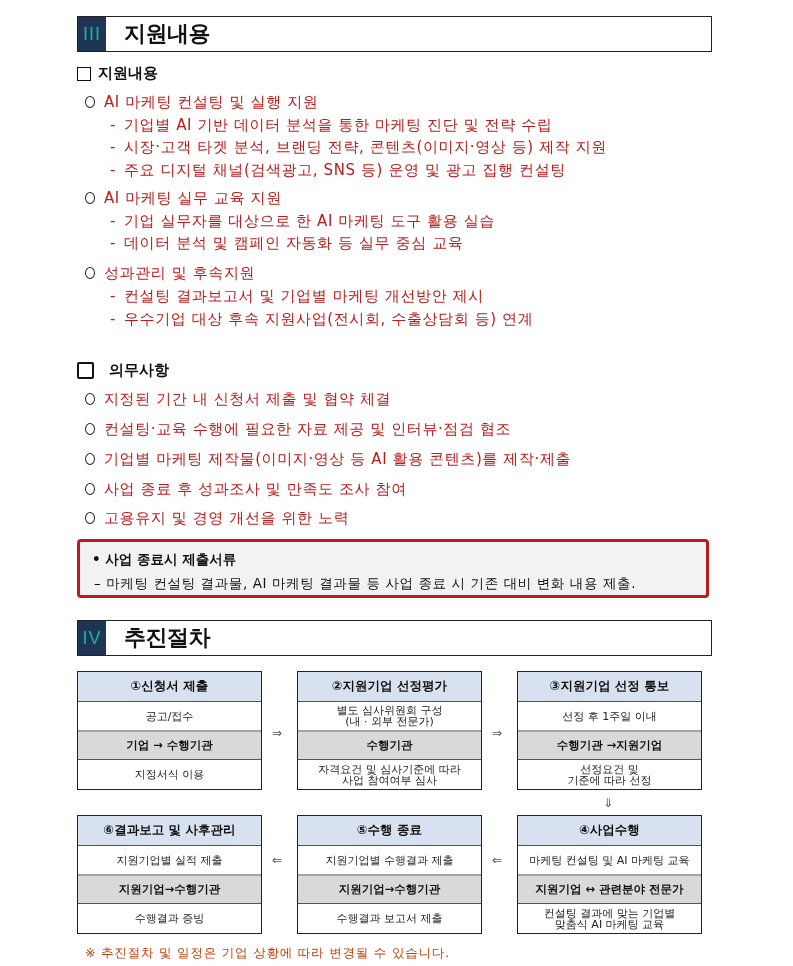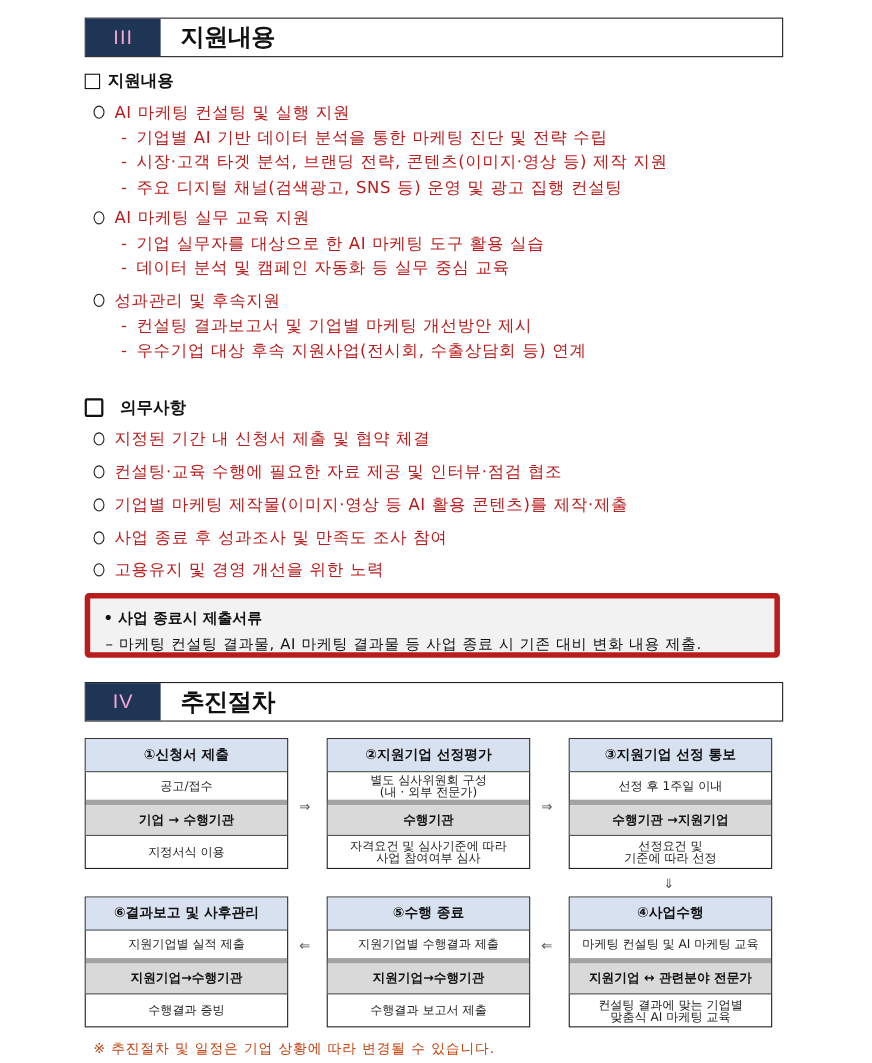--- a/index.html
+++ b/index.html
@@ -4,50 +4,50 @@
   <style>
     * { box-sizing: border-box; margin: 0; padding: 0; }
     html, body { width: 793px; height: 966px; background: #ffffff; overflow: hidden; }
     body { font-family: "DejaVu Sans", "Liberation Sans", sans-serif; color: #111; position: relative; }
 
     .section-header {
       position: absolute; left: 77px; width: 635px; height: 36px;
       border: 1.5px solid #222; display: flex; align-items: stretch; background: #fff;
     }
     .section-num {
-      width: 68px; background: #1f3556; color: #f9a8d4; display: flex; align-items: center; justify-content: center;
+      width: 28px; background: #1f3556; color: #14b8a6; display: flex; align-items: center; justify-content: center;
       font-family: "Liberation Sans", sans-serif; font-size: 18px; font-weight: normal; letter-spacing: 1px;
     }
     .section-title {
       padding-left: 18px; display: flex; align-items: center;
       font-size: 22px; font-weight: bold; color: #111; letter-spacing: -0.5px;
     }
 
     .sub-head {
       position: absolute; left: 77px; font-size: 15px; font-weight: bold; display: flex; align-items: center;
     }
     .sq-box { width: 14px; height: 14px; border: 1.6px solid #111; display: inline-block; margin-right: 7px; }
     .sq-box.big { width: 17px; height: 17px; margin-right: 15px; border-width: 2px; border-radius: 2px; }
 
     .line { position: absolute; font-size: 15px; white-space: nowrap; letter-spacing: 0.6px; color: #b91c1c; }
     .bullet-o { display: inline-block; width: 10px; height: 12px; border: 1.6px solid #222; border-radius: 50%; margin-right: 9px; vertical-align: -1px; }
     .dash { margin-right: 8px; }
 
     .note-box {
       position: absolute; left: 77px; top: 539px; width: 632px; height: 59px;
-      background: #f2f2f2; border: 5px solid #b91c1c; border-radius: 4px;
+      background: #f2f2f2; border: 3px solid #b91c1c; border-radius: 4px;
     }
     .note-title { position: absolute; left: 12px; top: 9px; font-size: 13.5px; font-weight: bold; white-space: nowrap; }
     .note-body { position: absolute; left: 14px; top: 33px; font-size: 13.5px; white-space: nowrap; letter-spacing: 0.6px; }
 
     .step {
       position: absolute; width: 185px; border: 1.5px solid #222; background: #fff;
     }
     .step .st-head { height: 30px; background: #d7e1ef; border-bottom: 1px solid #555; display: flex; align-items: center; justify-content: center; font-size: 12.5px; font-weight: bold; }
-    .step .st-row { height: 30px; border-bottom: 5px solid #a3a3a3; display: flex; align-items: center; justify-content: center; text-align: center; font-size: 11px; line-height: 11px; color: #222; }
+    .step .st-row { height: 30px; border-bottom: 2px solid #a3a3a3; display: flex; align-items: center; justify-content: center; text-align: center; font-size: 11px; line-height: 11px; color: #222; }
     .step .st-actor { height: 28px; background: #d9d9d9; border-bottom: 1px solid #555; display: flex; align-items: center; justify-content: center; font-size: 11.5px; font-weight: bold; }
     .step .st-row.last { border-bottom: none; height: 29px; }
 
     .arrow { position: absolute; font-size: 12px; color: #555; }
     .footnote { position: absolute; left: 85px; top: 945px; font-size: 12.5px; letter-spacing: 0.8px; white-space: nowrap; color: #c2410c; }
     .ml { white-space: pre-line; }
   </style>
 </head>
 <body>
 

